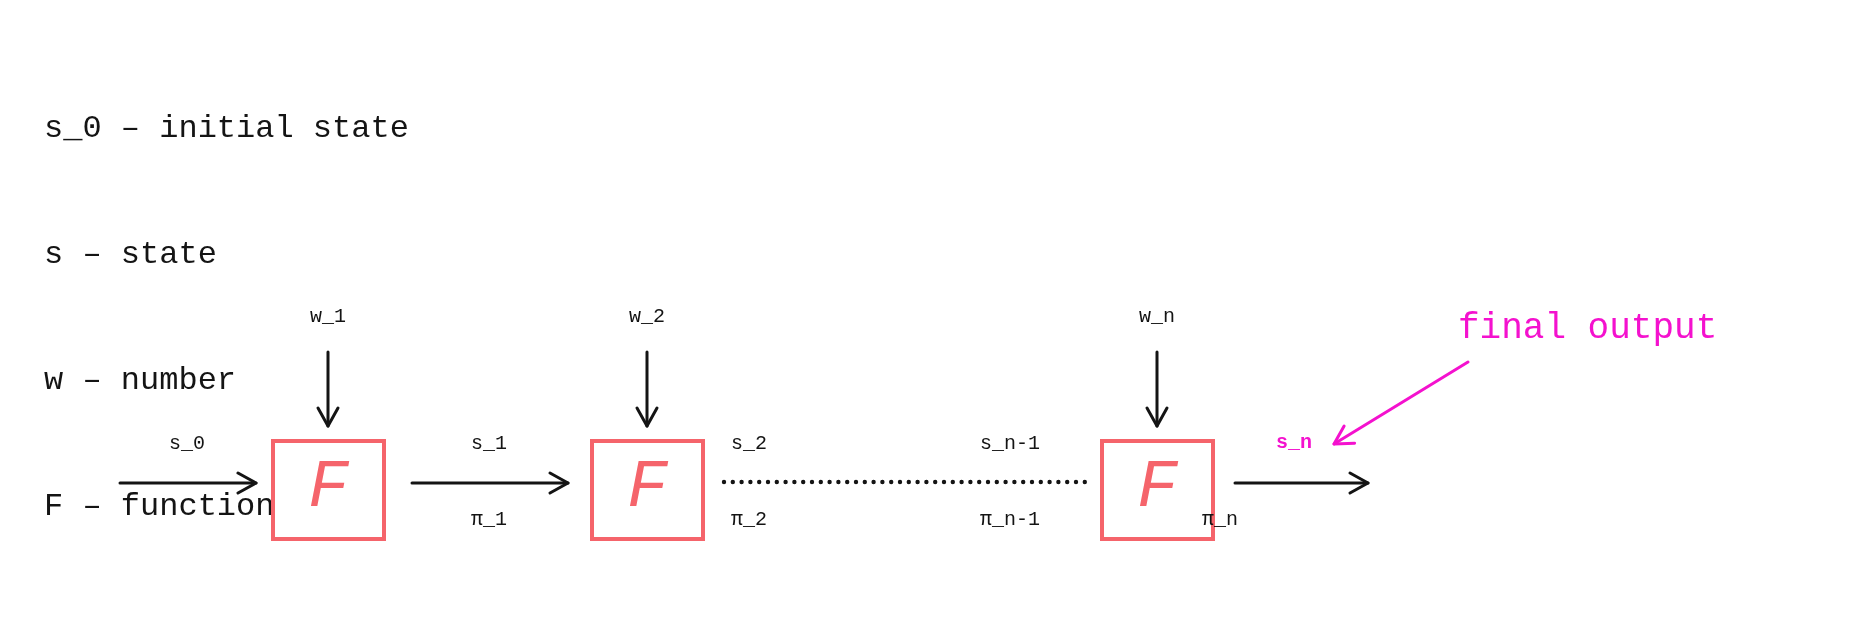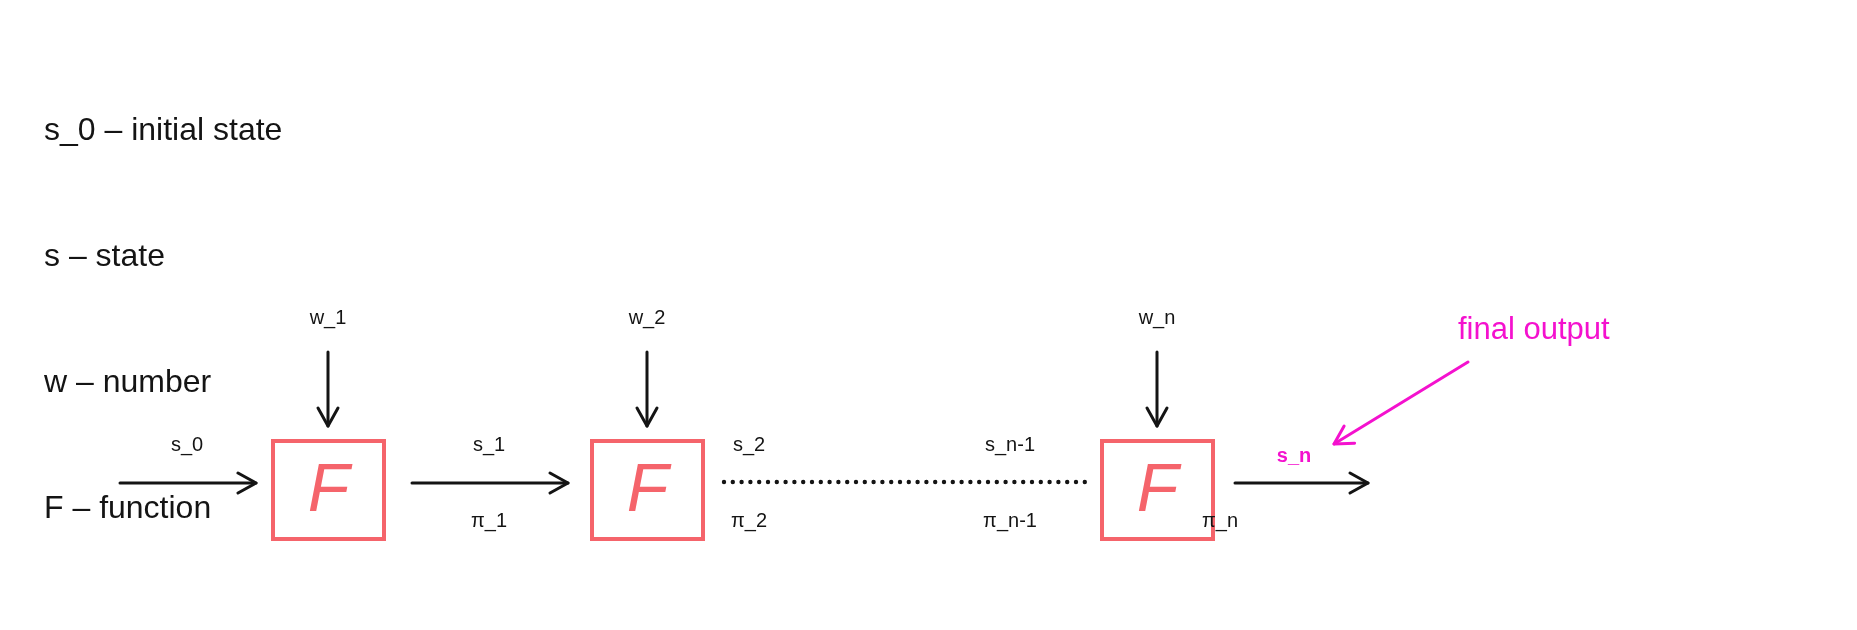--- a/index.html
+++ b/index.html
@@ -7,21 +7,21 @@
     --salmon:#f5646b;
     --magenta:#f411ce;
     --bg:#ffffff;
   }
   html,body{margin:0;padding:0;background:var(--bg);}
   .canvas{
     position:relative;
     width:1857px;height:556px;
     background:var(--bg);
     overflow:hidden;
-    font-family:Liberation Sans, sans-serif;
+    font-family:Liberation Mono, monospace;
     color:var(--ink);
   }
   
   .legend{
     position:absolute;left:44px;top:24px;
     font-size:32px;line-height:42px;
     color:var(--ink);
     white-space:pre;
   }
   
@@ -48,24 +48,24 @@
     transform:translateY(-3px);
   }
   
   .lbl{
     position:absolute;
     font-size:20px;line-height:28px;
     color:var(--ink);
     transform:translateX(-50%);
     white-space:nowrap;
   }
-  .lbl.magenta{color:var(--magenta);font-weight:bold;margin-top:12px;}
+  .lbl.magenta{color:var(--magenta);font-weight:bold;}
   .final-output{
     position:absolute;left:1458px;top:312px;
-    font-size:31px;line-height:34px;
+    font-size:36px;line-height:34px;
     color:var(--magenta);
     white-space:nowrap;
     text-align:right;
   }
 </style>
 </head>
 <body>
 
 <div class="canvas">
 

